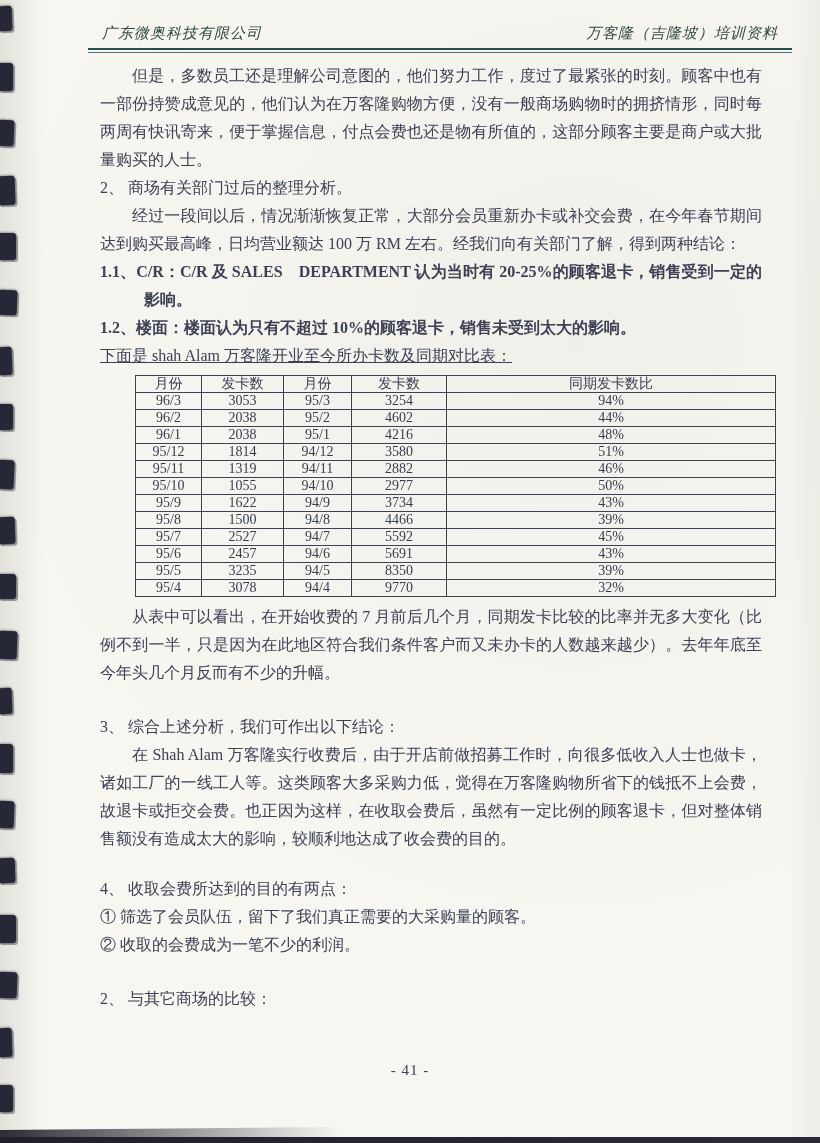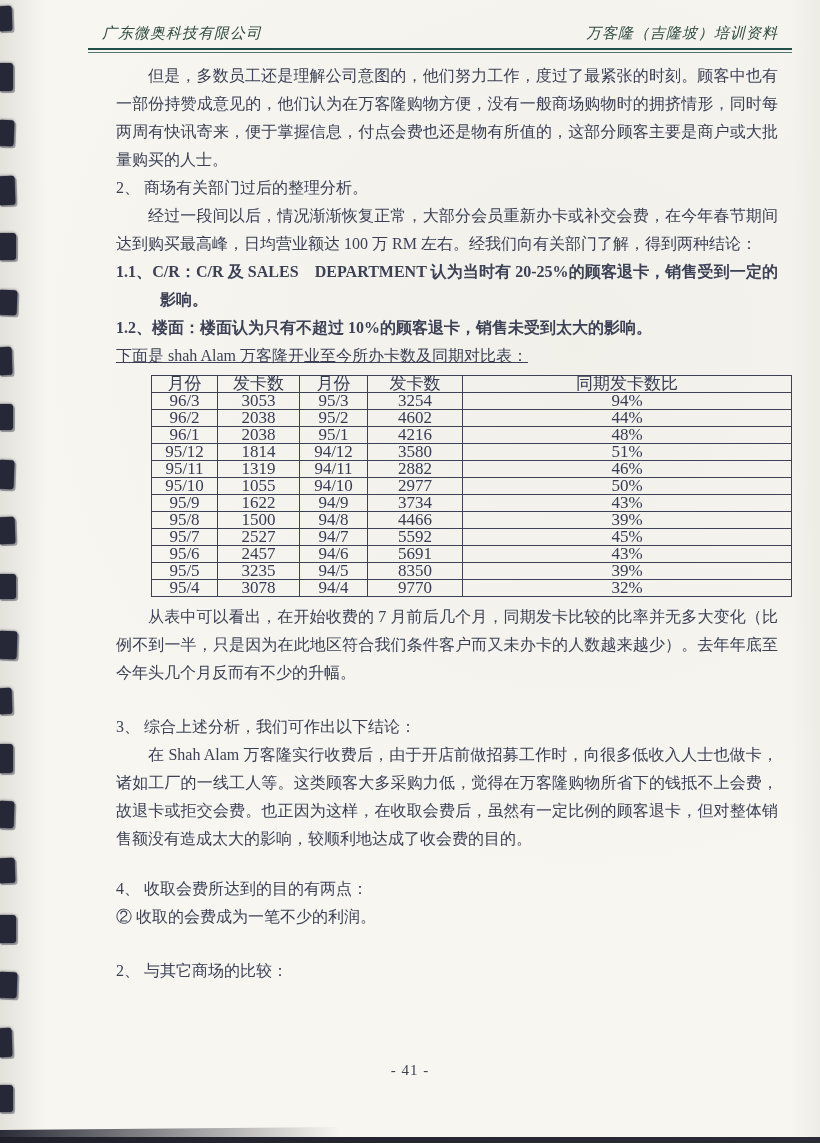--- a/index.html
+++ b/index.html
@@ -36,38 +36,37 @@
   }
   .header-subrule{
     position:absolute;left:88px;right:28px;top:52px;height:1px;
     background:#2a554f;opacity:.8;
   }
   
   .content{
     position:absolute;left:100px;top:62px;width:662px;
     font-size:16px;line-height:28px;
     text-align:justify;
-    margin-left:16px;
   }
   .content p{margin:0;}
   .indent{text-indent:2em;}
   .intro{margin-top:12px;}
   .sec-heading{margin-top:18px;margin-left:20px;}
   .sec-heading.gap-lg{margin-top:26px;}
   .sec-heading.gap-md{margin-top:22px;}
   .sub-item{margin-top:2px;margin-left:8px;padding-left:44px;text-indent:-44px;font-weight:bold;}
   .table-intro{margin-top:2px;margin-left:45px;text-decoration:underline;}
   .after-heading{margin-top:2px;}
   .numbered-item{margin-top:2px;margin-left:24px;}
   
   table.cards{
     margin:5px 0 0 35px;
     width:641px;
     border-collapse:collapse;
-    font-size:17px;
+    font-size:14px;
     color:#373c52;
   }
   table.cards th, table.cards td{
     border:1px solid #3c4156;
     height:16px;
     padding:0 2px;
     text-align:center;
     font-weight:normal;
     line-height:16px;
   }
@@ -235,20 +234,21 @@
           </tr>
         </tbody>
     </table>
 
     <p class="indent" style="margin-top:6px">从表中可以看出，在开始收费的 7 月前后几个月，同期发卡比较的比率并无多大变化（比例不到一半，只是因为在此地区符合我们条件客户而又未办卡的人数越来越少）。去年年底至今年头几个月反而有不少的升幅。</p>
 
     <p class="sec-heading gap-lg">3、 综合上述分析，我们可作出以下结论：</p>
     <p class="indent after-heading">在 Shah Alam 万客隆实行收费后，由于开店前做招募工作时，向很多低收入人士也做卡，诸如工厂的一线工人等。这类顾客大多采购力低，觉得在万客隆购物所省下的钱抵不上会费，故退卡或拒交会费。也正因为这样，在收取会费后，虽然有一定比例的顾客退卡，但对整体销售额没有造成太大的影响，较顺利地达成了收会费的目的。</p>
 
     <p class="sec-heading gap-md">4、 收取会费所达到的目的有两点：</p>
+    <p class="numbered-item">① 筛选了会员队伍，留下了我们真正需要的大采购量的顾客。</p>
     <p class="numbered-item">② 收取的会费成为一笔不少的利润。</p>
 
     <p class="sec-heading gap-lg">2、 与其它商场的比较：</p>
 
   </div>
 
   <div class="footer">- 41 -</div>
 
   <div class="bottom-wedge"></div>
   <div class="bottom-bar"></div>

